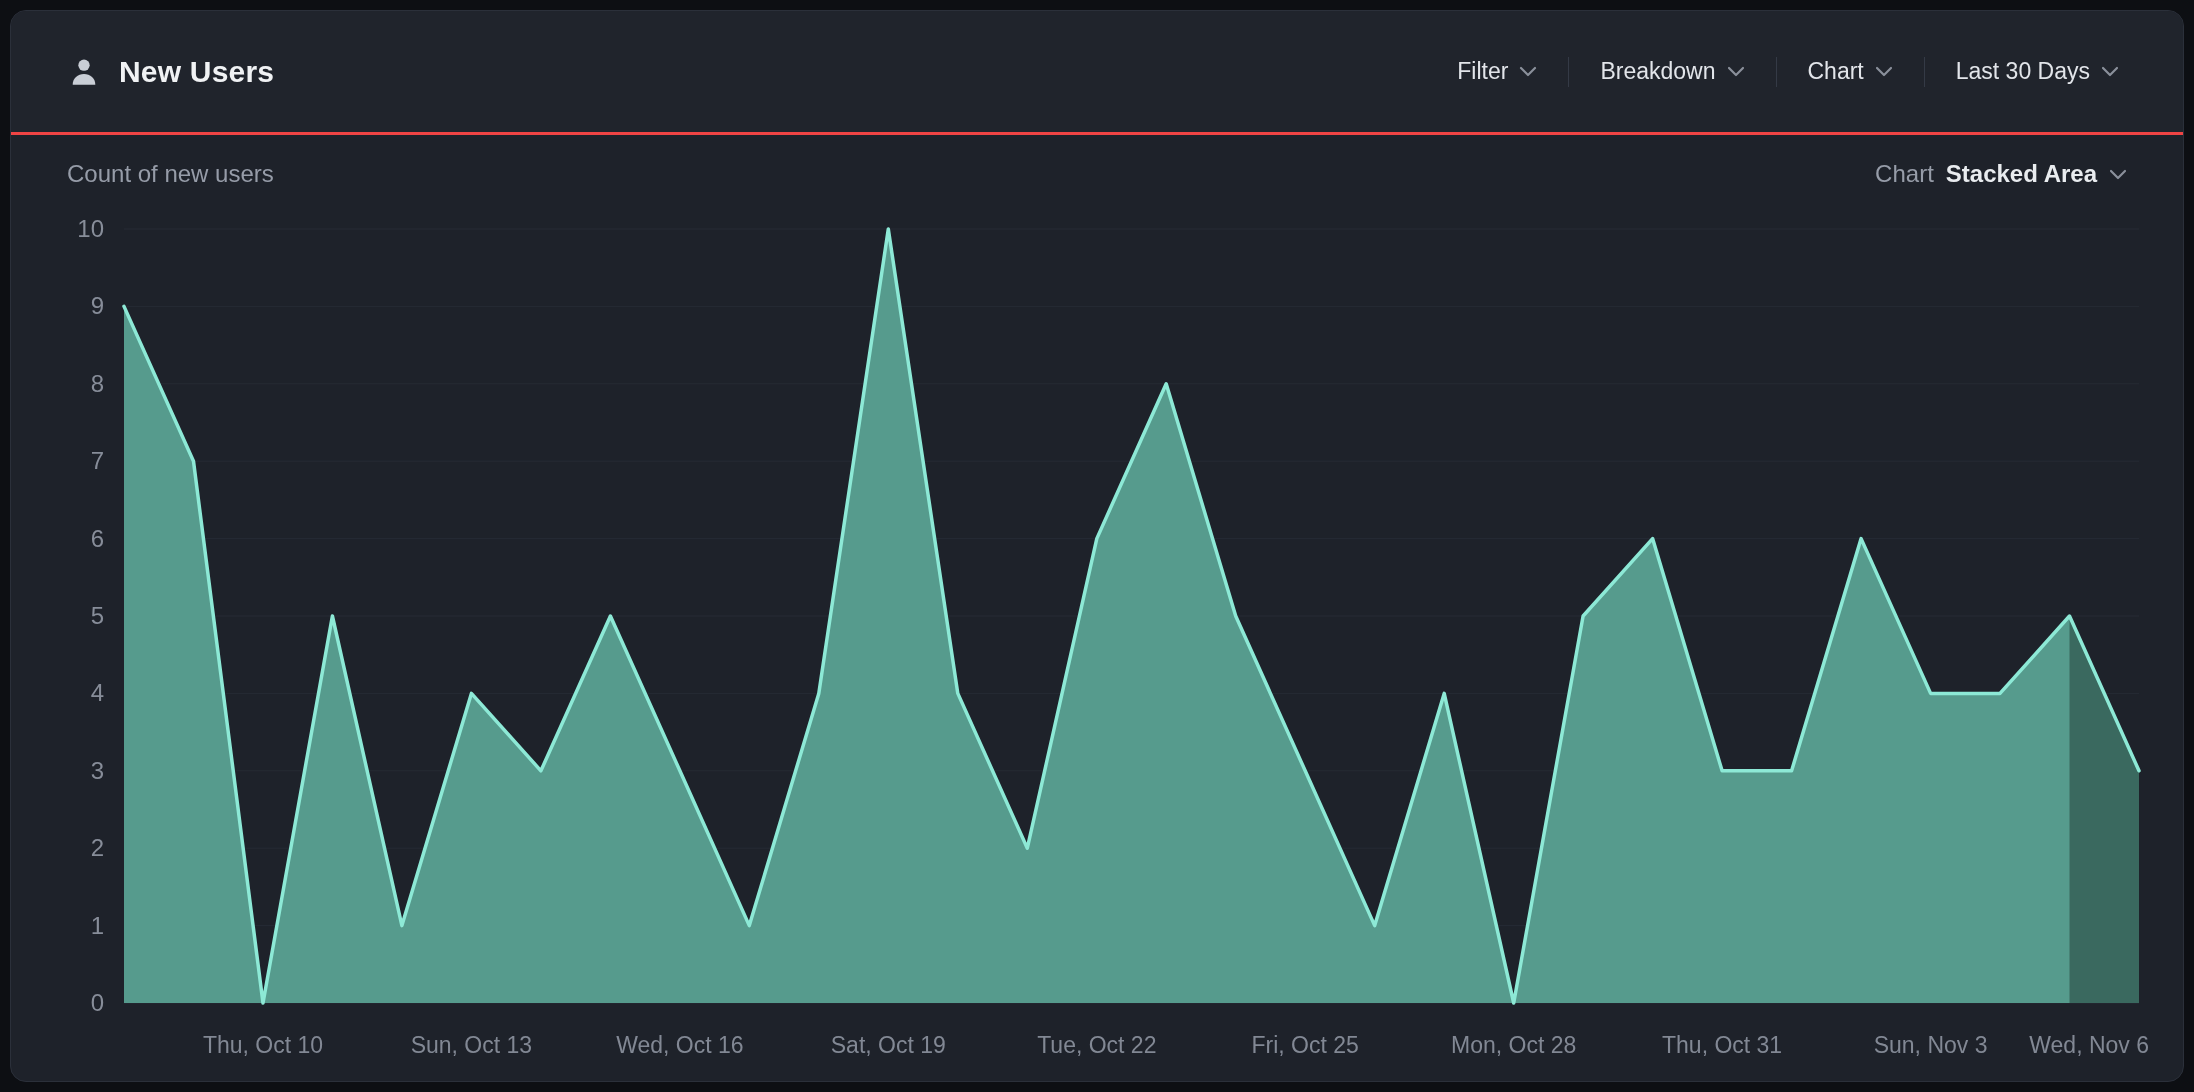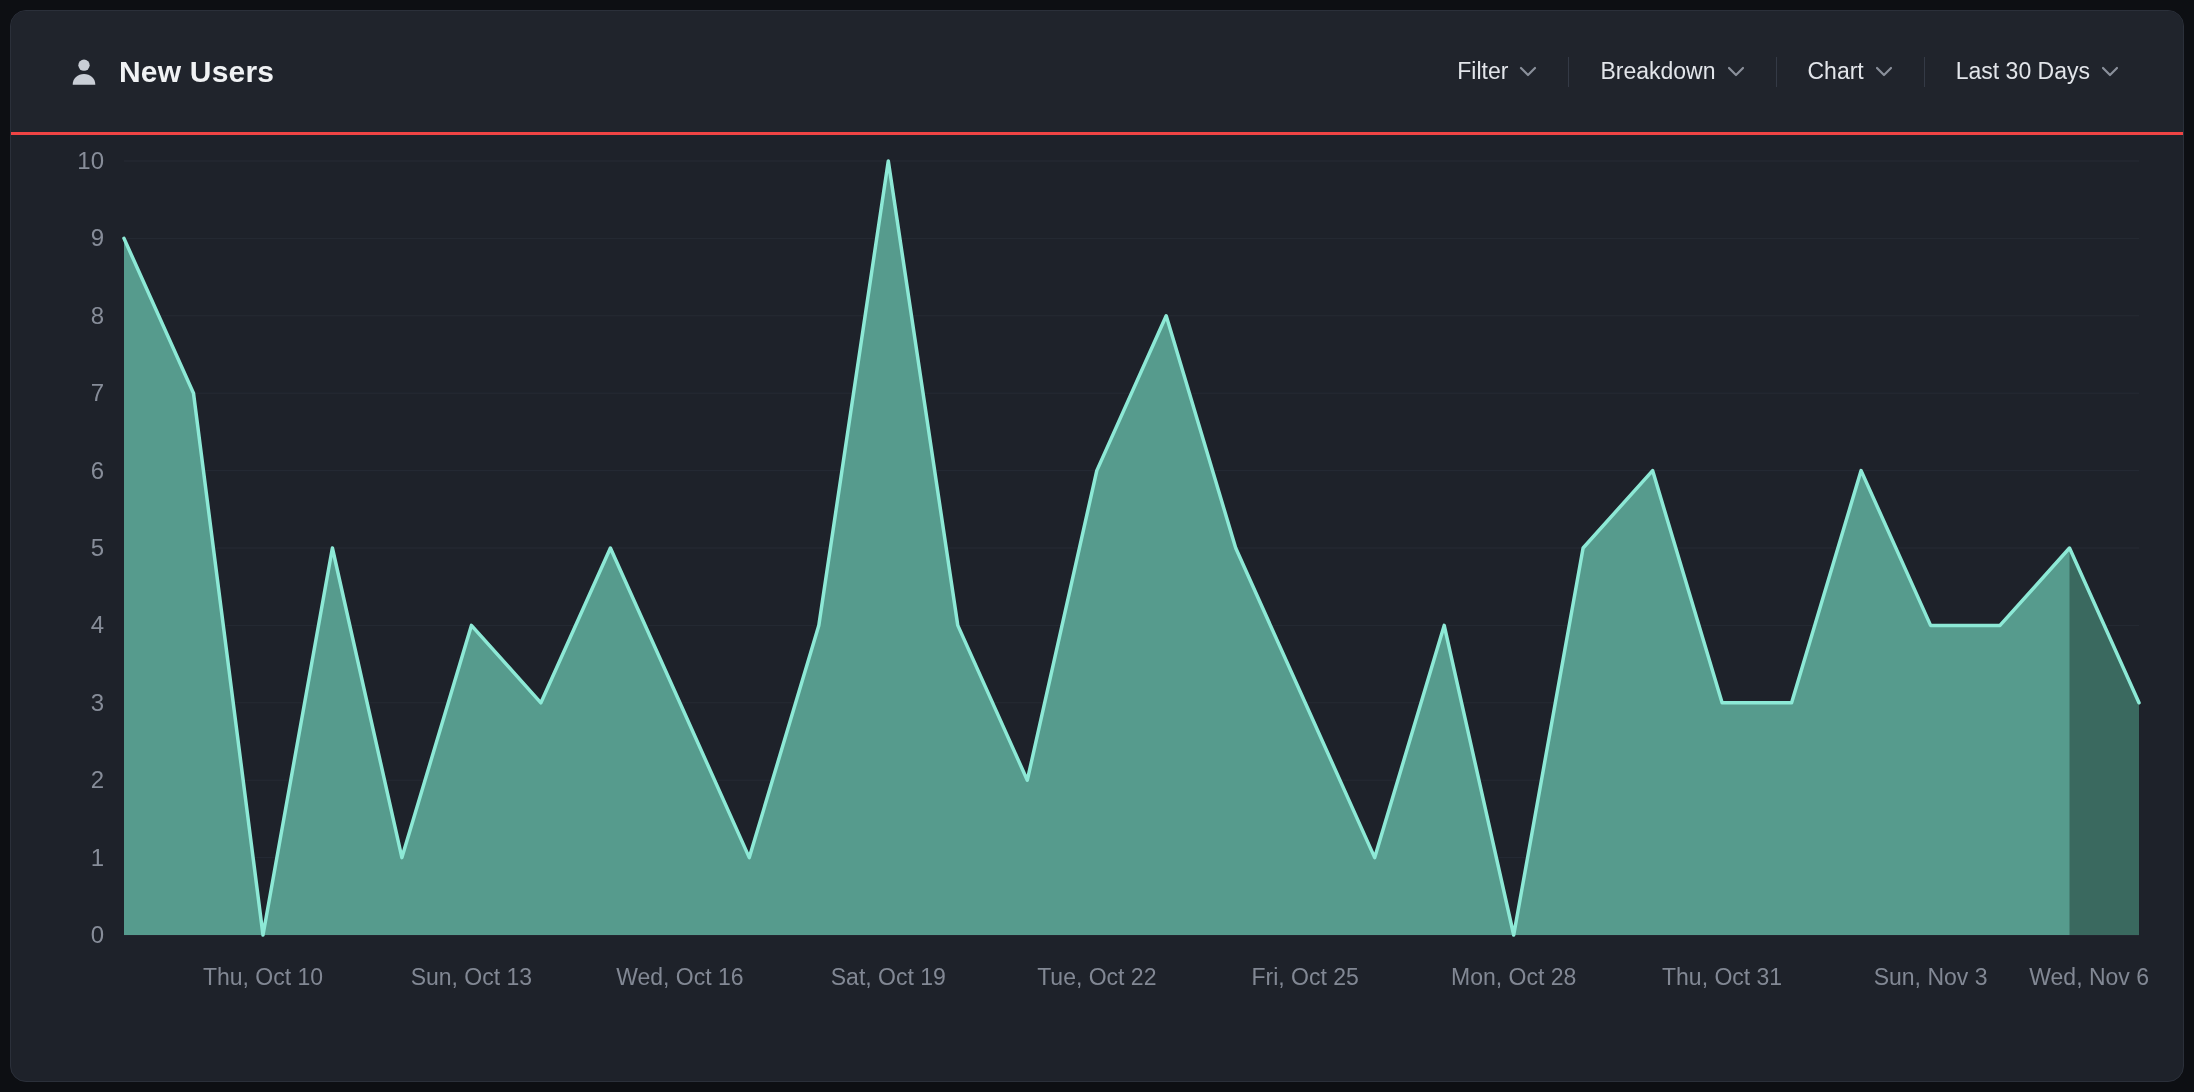--- a/index.html
+++ b/index.html
@@ -76,20 +76,30 @@
       <div class="vdiv"></div>
       <div class="ctrl">
         <span>Last 30 Days</span>
         <svg class="chev" width="18" height="11" viewBox="0 0 18 11">
             <polyline points="2,2 9,9 16,2" fill="none" stroke="#8a909b" stroke-width="2.2" stroke-linecap="round" stroke-linejoin="round"></polyline>
           </svg>
       </div>
     </div>
   </div>
 
+  <div class="subhdr">
+    <span class="metric-label">Count of new users</span>
+    <div class="chart-picker">
+      <span class="lbl">Chart</span>
+      <span class="val">Stacked Area</span>
+      <svg class="chev" width="18" height="11" viewBox="0 0 18 11">
+          <polyline points="2,2 9,9 16,2" fill="none" stroke="#8a909b" stroke-width="2.2" stroke-linecap="round" stroke-linejoin="round"></polyline>
+        </svg>
+    </div>
+  </div>
 
   <div class="chart-wrap">
     <svg class="chart" viewBox="0 0 2174 880">
         <line x1="113" y1="800" x2="2128" y2="800" stroke="#262b34" stroke-width="1"></line>
         <text class="ytick" x="93" y="808" text-anchor="end">0</text>
         <line x1="113" y1="722.6" x2="2128" y2="722.6" stroke="#262b34" stroke-width="1"></line>
         <text class="ytick" x="93" y="730.6" text-anchor="end">1</text>
         <line x1="113" y1="645.2" x2="2128" y2="645.2" stroke="#262b34" stroke-width="1"></line>
         <text class="ytick" x="93" y="653.2" text-anchor="end">2</text>
         <line x1="113" y1="567.8" x2="2128" y2="567.8" stroke="#262b34" stroke-width="1"></line>

